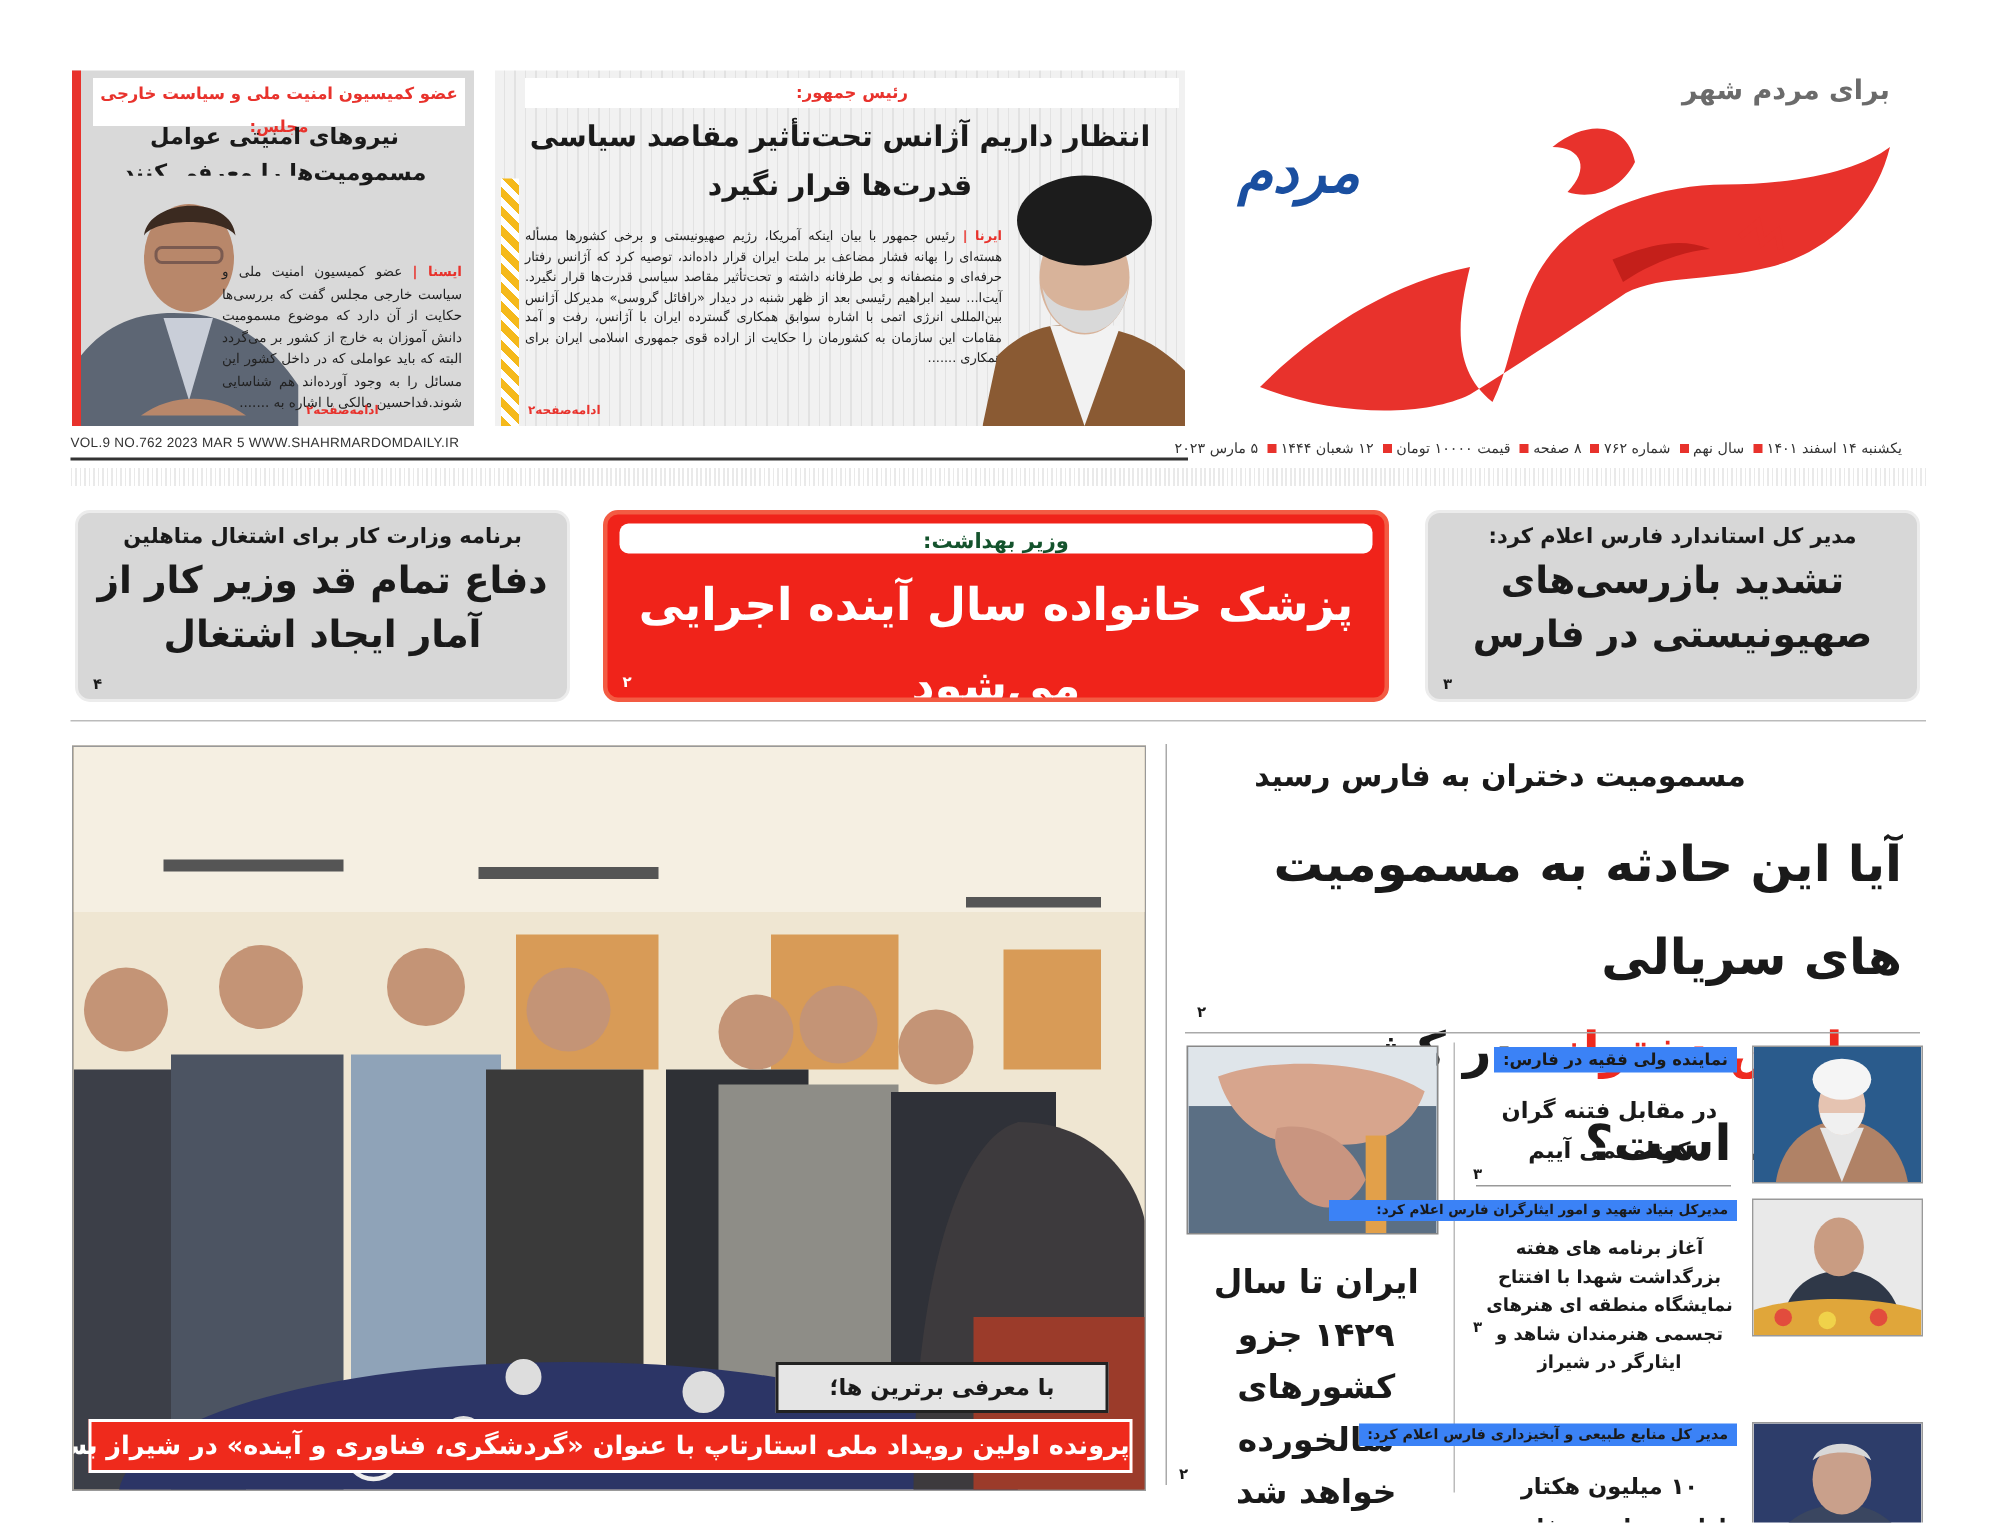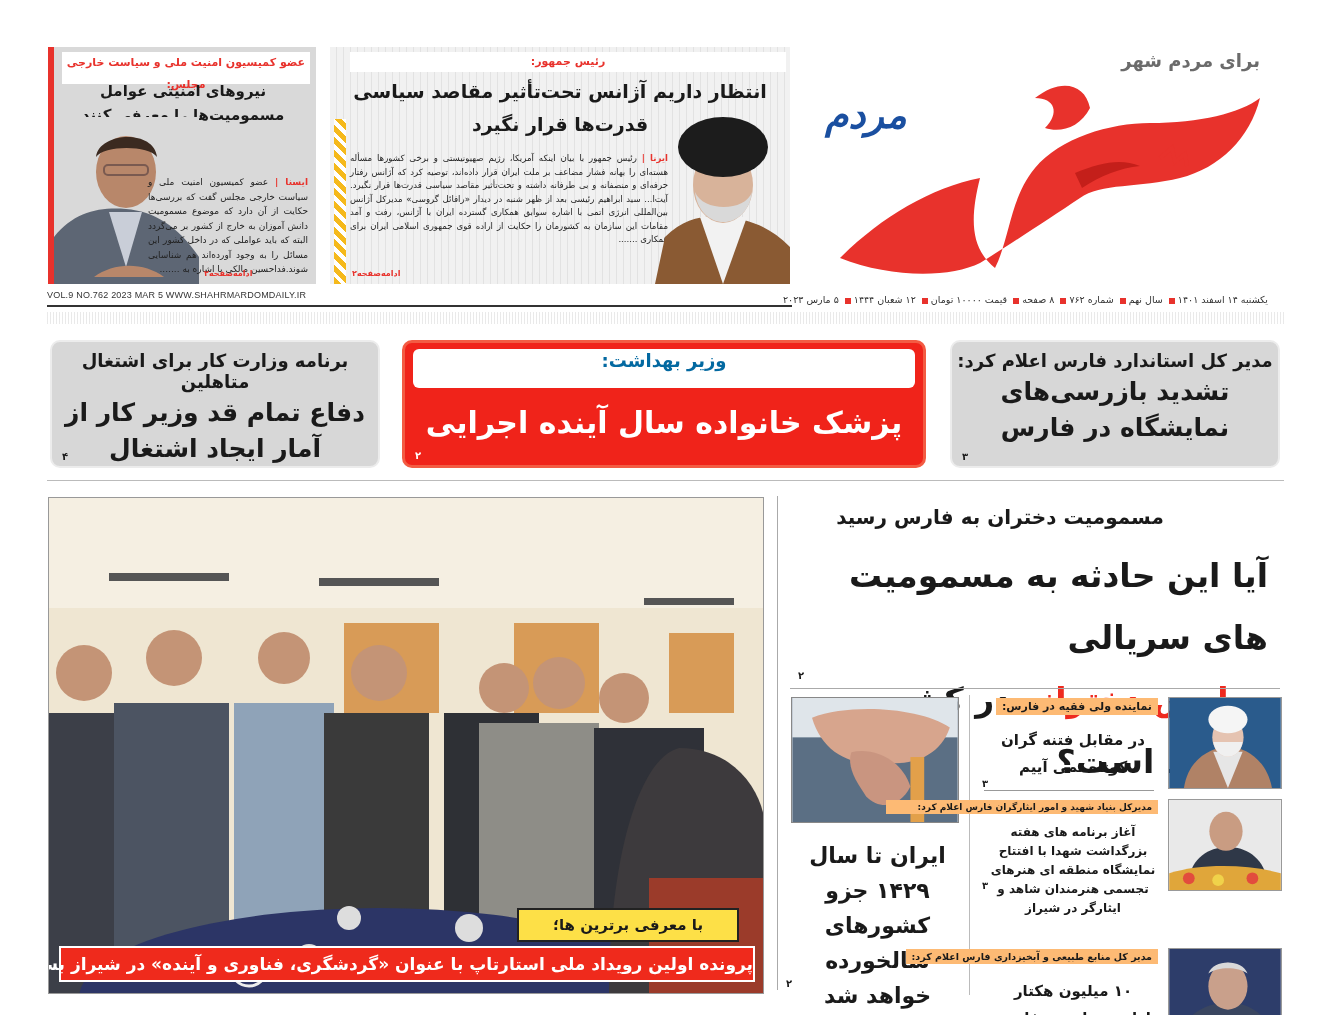--- a/index.html
+++ b/index.html
@@ -33,50 +33,50 @@
     background: repeating-linear-gradient(45deg, #f5b91b 0 5px, #fff 5px 9px); }
   .box-mid .headline { position: absolute; left: 20px; right: 20px; top: 28px; text-align: center; font-size: 19px; font-weight: bold; line-height: 33px; direction: rtl; }
   .box-mid .body { position: absolute; left: 20px; top: 105px; width: 318px; font-size: 8.6px; line-height: 13.5px; text-align: justify; direction: rtl; color: #222; }
   .box-mid .src { color: #e8322c; font-weight: bold; }
   .box-mid .more { position: absolute; left: 22px; top: 222px; font-size: 8px; color: #e8322c; font-weight: bold; direction: rtl; }
   .portrait-mid { position: absolute; left: 325px; top: 60px; width: 135px; height: 177px; }
 
   
   .tile { top: 340px; height: 128px; border-radius: 10px; overflow: hidden; }
   .tile-grey { background: #d7d7d7; border: 2px solid #ececec; }
-  .tile .kick { text-align: center; font-size: 18px; font-weight: bold; direction: rtl; margin-top: 8px; }
+  .tile .kick { text-align: center; font-size: 14px; font-weight: bold; direction: rtl; margin-top: 8px; }
   .tile .big { text-align: center; font-size: 25px; font-weight: bold; line-height: 36px; direction: rtl; margin-top: 3px; letter-spacing: -0.5px; }
   .tile .pg { position: absolute; left: 10px; bottom: 4px; font-size: 10px; font-weight: bold; }
   .tile-red { background: #f0231a; border: 3px solid #f35b43; }
-  .tile-red .kick { background: #fff; color: #0369a1; margin: 6px 8px 0; border-radius: 6px; height: 39px; line-height: 24px; }
+  .tile-red .kick { background: #fff; color: #14532d; margin: 6px 8px 0; border-radius: 6px; height: 20px; line-height: 24px; }
   .tile-red .big { color: #fff; font-size: 30px; line-height: 54px; margin-top: 8px; }
   .tile-red .pg { color: #fff; }
 
   
   .rule-mid { left: 47px; top: 480px; width: 1237px; height: 1px; background: #bbb; }
   .vline { left: 777px; top: 496px; width: 1px; height: 494px; background: #aaa; }
 
   .main-photo { left: 48px; top: 497px; width: 716px; height: 497px; border: 1px solid #999; overflow: hidden; background: #c8b89a; }
-  .photo-caption-kick { position: absolute; right: 24px; top: 410px; width: 222px; height: 34px; background: #fde047; border: 2px solid #222; font-size: 15px; font-weight: bold; text-align: center; line-height: 30px; direction: rtl; }
+  .photo-caption-kick { position: absolute; right: 24px; top: 410px; width: 222px; height: 34px; background: #e5e5e5; border: 2px solid #222; font-size: 15px; font-weight: bold; text-align: center; line-height: 30px; direction: rtl; }
   .photo-caption-main { position: absolute; left: 10px; right: 8px; top: 448px; height: 36px; background: #ef2a1c; color: #fff; border: 2px solid #fff; font-size: 17px; font-weight: bold; text-align: center; line-height: 32px; direction: rtl; white-space: nowrap; }
 
   .lead-kick { left: 790px; top: 505px; width: 420px; text-align: center; font-size: 20px; font-weight: bold; direction: rtl; }
   .lead-head { left: 790px; top: 545px; width: 478px; text-align: right; font-size: 33px; font-weight: bold; line-height: 62px; direction: rtl; letter-spacing: -0.5px; }
   .lead-head .hl { color: #ee2a1f; }
   .lead-pg { left: 798px; top: 670px; font-size: 10px; font-weight: bold; }
   .rule-lead { left: 790px; top: 688px; width: 490px; height: 1px; background: #aaa; }
 
   .hands-photo { left: 791px; top: 697px; width: 168px; height: 126px; overflow: hidden; border: 1px solid #888; }
   .aging-head { left: 790px; top: 838px; width: 175px; text-align: center; font-size: 22px; font-weight: bold; line-height: 35px; direction: rtl; }
   .aging-pg { left: 786px; top: 978px; font-size: 10px; font-weight: bold; }
   .vline2 { left: 969px; top: 695px; width: 1px; height: 300px; background: #bbb; }
 
   .side-item { left: 980px; width: 302px; height: 100px; }
   .side-item .photo { position: absolute; right: 0; top: 2px; width: 114px; height: 92px; overflow: hidden; border: 1px solid #999; }
-  .side-item .kick { position: absolute; right: 124px; top: 3px; background: #fdba74; font-size: 11px; font-weight: bold; padding: 2px 6px; direction: rtl; white-space: nowrap; }
+  .side-item .kick { position: absolute; right: 124px; top: 3px; background: #3b82f6; font-size: 11px; font-weight: bold; padding: 2px 6px; direction: rtl; white-space: nowrap; }
   .side-item .head { position: absolute; right: 124px; width: 170px; text-align: center; font-size: 15px; font-weight: bold; line-height: 27px; direction: rtl; }
   .side-item .head.small { font-size: 12px; line-height: 19px; }
   .side-item .pg { position: absolute; left: 2px; bottom: 6px; font-size: 10px; font-weight: bold; }
   .side-item .rule { position: absolute; left: 4px; width: 170px; bottom: 4px; height: 1px; background: #999; }
 </style>
 </head>
 <body>
 
 <div class="abs tagline">برای مردم شهر</div>
 
@@ -127,21 +127,21 @@
     <path d="M0 177 L10 130 C 30 110, 50 108, 68 110 C 95 112, 115 120, 135 140 L135 177 Z" fill="#8a5a33"></path>
     <path d="M45 110 L68 177 L92 110 Z" fill="#f2f2f2"></path>
     <ellipse cx="68" cy="78" rx="30" ry="38" fill="#d8b39a"></ellipse>
     <path d="M40 85 C 45 125, 92 125, 97 85 C 90 105, 48 105, 40 85 Z" fill="#d9d9d9"></path>
     <ellipse cx="68" cy="40" rx="45" ry="30" fill="#1c1c1c"></ellipse>
   </svg>
 </div>
 
 <div class="abs tile tile-grey" style="left:950px; width:330px;">
   <div class="kick">مدیر کل استاندارد فارس اعلام کرد:</div>
-  <div class="big">تشدید بازرسی‌های نمایشگاه در فارس</div>
+  <div class="big">تشدید بازرسی‌های صهیونیستی در فارس</div>
   <div class="pg">۳</div>
 </div>
 <div class="abs tile tile-red" style="left:402px; width:524px;">
   <div class="kick">وزیر بهداشت:</div>
   <div class="big">پزشک خانواده سال آینده اجرایی می‌شود</div>
   <div class="pg">۲</div>
 </div>
 <div class="abs tile tile-grey" style="left:50px; width:330px;">
   <div class="kick">برنامه وزارت کار برای اشتغال متاهلین</div>
   <div class="big">دفاع تمام قد وزیر کار از آمار ایجاد اشتغال</div>

